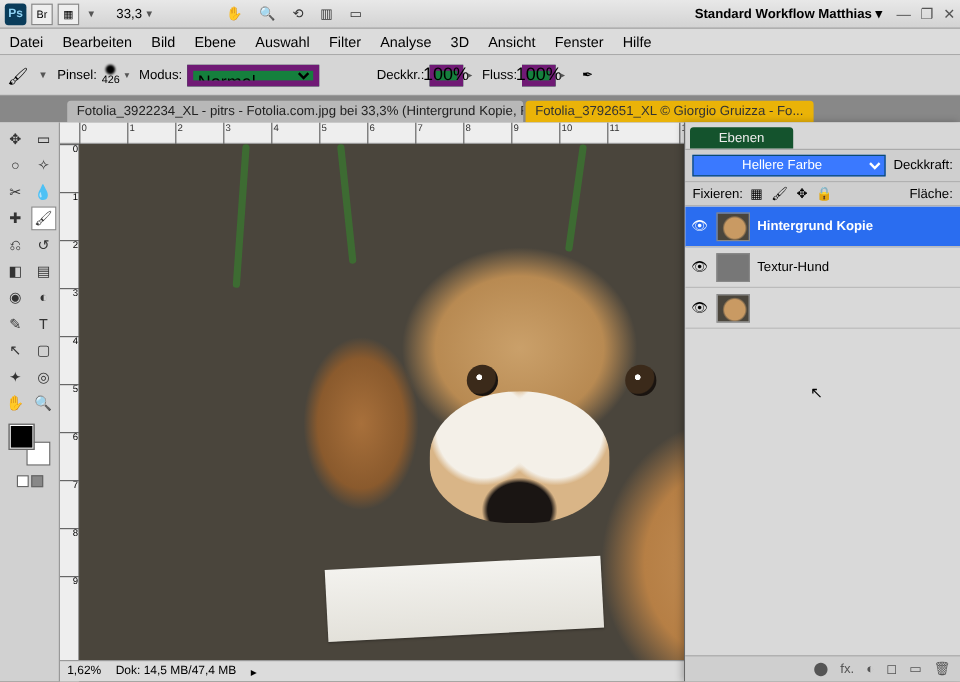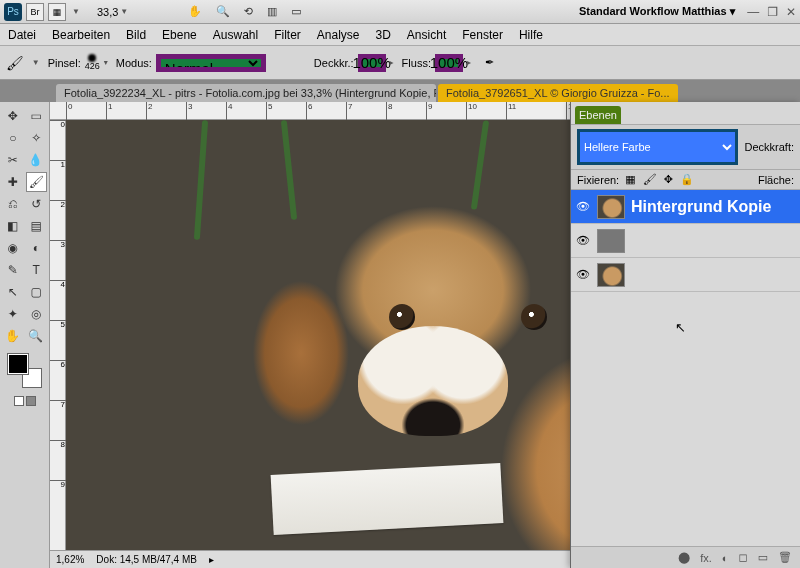--- a/index.html
+++ b/index.html
@@ -1,20 +1,20 @@
 <!DOCTYPE html>
 <html><head>
 <meta charset="utf-8">
 <style>
 * { box-sizing: border-box; margin: 0; padding: 0; font-family: "Segoe UI", Tahoma, sans-serif; }
 body { width: 800px; height: 568px; background: #d1d1d1; overflow: hidden; position: relative; }
 
 
 .app-bar { height: 24px; background: linear-gradient(#e8e8e8,#d3d3d3); display: flex; align-items: center; padding: 0 4px; border-bottom: 1px solid #999; font-size: 11px; }
-.app-bar .ps-icon { width:18px; height:18px; background:#0a3c5a; border-radius:3px; display:flex; align-items:center; justify-content:center; color:#8fd3f4; font-weight:normal; font-size:10px; margin-right:4px;}
+.app-bar .ps-icon { width:18px; height:18px; background:#0a3c5a; border-radius:3px; display:flex; align-items:center; justify-content:center; color:#8fd3f4; font-weight:bold; font-size:10px; margin-right:4px;}
 .app-bar .sq-icon { width:18px; height:18px; border:1px solid #888; background:#eee; display:flex; align-items:center; justify-content:center; font-size:9px; margin-right:4px;}
 .app-bar .zoom { margin-left:17px; }
 .app-bar .down { font-size:8px; margin-left:2px; color:#555;}
 .app-bar .mid-icons { margin-left:60px; display:flex; gap:14px; color:#333;}
 .app-bar .workspace { margin-left:auto; font-weight:bold; }
 .app-bar .win-controls { display:flex; gap:8px; margin-left:12px; color:#555; font-size:12px;}
 
 
 .menu-bar { height:22px; background:#dcdcdc; display:flex; align-items:center; padding:0 8px; gap:16px; font-size:12px; border-bottom:1px solid #aaa;}
 .menu-bar span { cursor:default; }
@@ -74,33 +74,33 @@
 .dog .eye { position:absolute; width:26px; height:26px; background:radial-gradient(circle at 40% 40%, #fff 0 10%, #3b2a1a 12% 60%, #1a1410 65%); border-radius:50%;}
 .dog .eye.l { left:44%; top:41%;} .dog .eye.r { left:62%; top:41%;}
 .dog .paper { position:absolute; left:28%; top:78%; width:230px; height:60px; background:linear-gradient(#f3f2ee,#e3e1da); transform:rotate(-3deg); box-shadow:0 1px 2px rgba(0,0,0,.3);}
 .dog .grass { position:absolute; background:#3d6b32; width:6px; border-radius:3px; }
 
 
 .status-bar { position:absolute; bottom:0; left:50px; right:0; height:18px; background:#dcdcdc; border-top:1px solid #999; display:flex; align-items:center; font-size:10px; padding:0 6px; gap:12px;}
 
 
 .panel { position:absolute; right:0; top:102px; width:230px; bottom:0; background:#d7d7d7; border-left:1px solid #666; display:flex; flex-direction:column; font-size:11px; box-shadow:-2px 0 6px rgba(0,0,0,.25);}
-.panel-tab { background:#4d7c0f; color:#eee; padding:3px 4px; display:inline-block; border-radius:3px 3px 0 0; margin:4px 0 0 4px;}
+.panel-tab { background:#14532d; color:#eee; padding:3px 24px; display:inline-block; border-radius:3px 3px 0 0; margin:4px 0 0 4px;}
 .panel-head { background:#cfcfcf; padding:4px 6px; display:flex; align-items:center; gap:6px; border-top:1px solid #aaa; border-bottom:1px solid #aaa;}
-.panel-head select { flex:1; background:#3a79ff; color:#fff; border:3px solid #0c4a6e; height:36px; font-size:11px;}
+.panel-head select { flex:1; background:#3a79ff; color:#fff; border:1px solid #0c4a6e; height:18px; font-size:11px;text-align:center;}
 .lock-row { background:#cfcfcf; padding:3px 6px; display:flex; align-items:center; gap:6px; border-bottom:1px solid #aaa;}
 .lock-row .icons span { margin-right:4px; font-size:11px;}
 .layers { flex:1; background:#d9d9d9; overflow:auto;}
 .layer { display:flex; align-items:center; height:34px; border-bottom:1px solid #bbb; padding:0 4px; gap:6px;}
 .layer.sel { background:#2a6df0; color:#fff;}
 .layer .eye { width:16px; text-align:center;}
 .layer .thumb { width:28px; height:24px; border:1px solid #888; background:#6b6456 center/cover;}
 .layer .thumb.dogthumb { background:radial-gradient(circle at 55% 55%, #c99a63 0 45%, #4a453c 55%);}
 .layer .thumb.tex { background:#777;}
-.layer .name { flex:1; font-size:16px;}
+.layer .name { flex:1; font-size:11px;}
 .layer .name.italic { font-style:italic;}
 .cursor-ic { position:absolute; right:114px; top:218px; font-size:13px; color:#000; pointer-events:none;}
 .panel-foot { height:22px; background:#cfcfcf; border-top:1px solid #aaa; display:flex; align-items:center; justify-content:flex-end; gap:10px; padding:0 8px; color:#555; font-size:11px;}
 </style>
 </head>
 <body>
 
 <div class="app-bar">
   <div class="ps-icon">Ps</div>
   <div class="sq-icon">Br</div>
@@ -301,20 +301,21 @@
   </div>
   <div class="layers">
     <div class="layer sel">
       <span class="eye">👁</span>
       <div class="thumb dogthumb"></div>
       <span class="name" style="font-weight:bold">Hintergrund Kopie</span>
     </div>
     <div class="layer">
       <span class="eye">👁</span>
       <div class="thumb tex"></div>
+      <span class="name">Textur-Hund</span>
     </div>
     <div class="layer">
       <span class="eye">👁</span>
       <div class="thumb dogthumb"></div>
     </div>
   </div>
   <div class="panel-foot">
     <span>⬤</span>
     <span>fx.</span>
     <span>◐</span>

